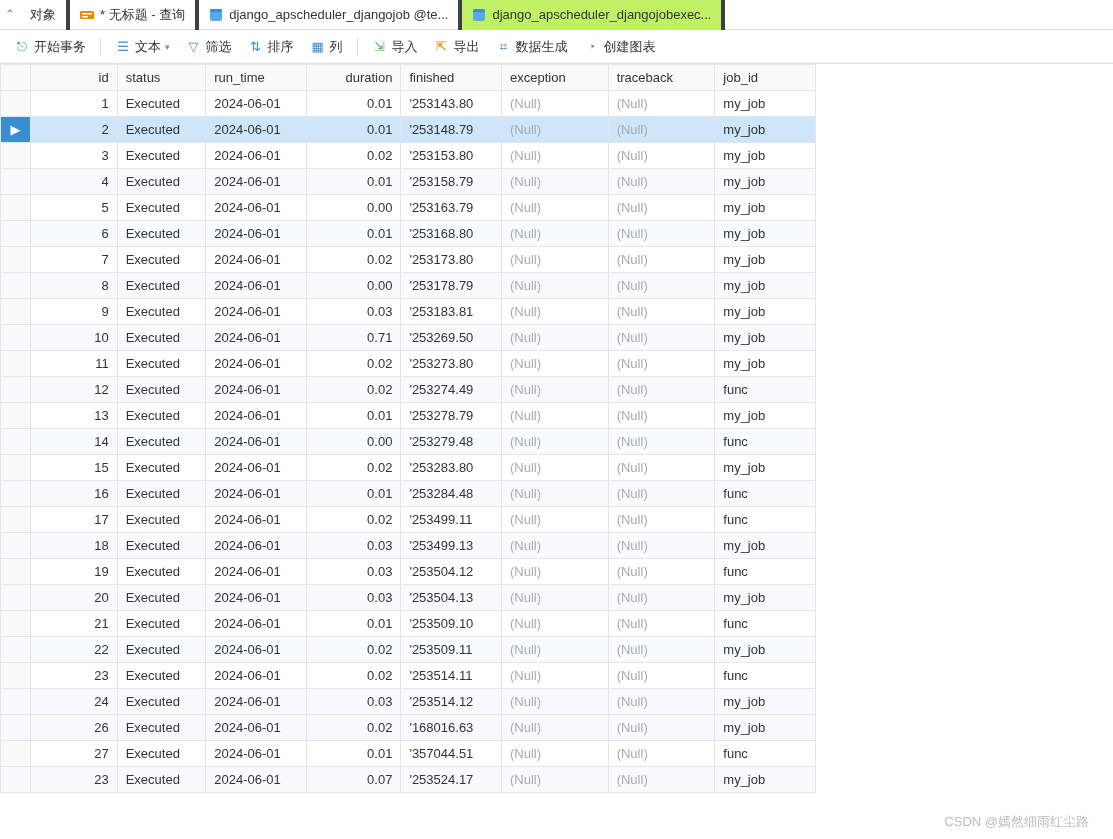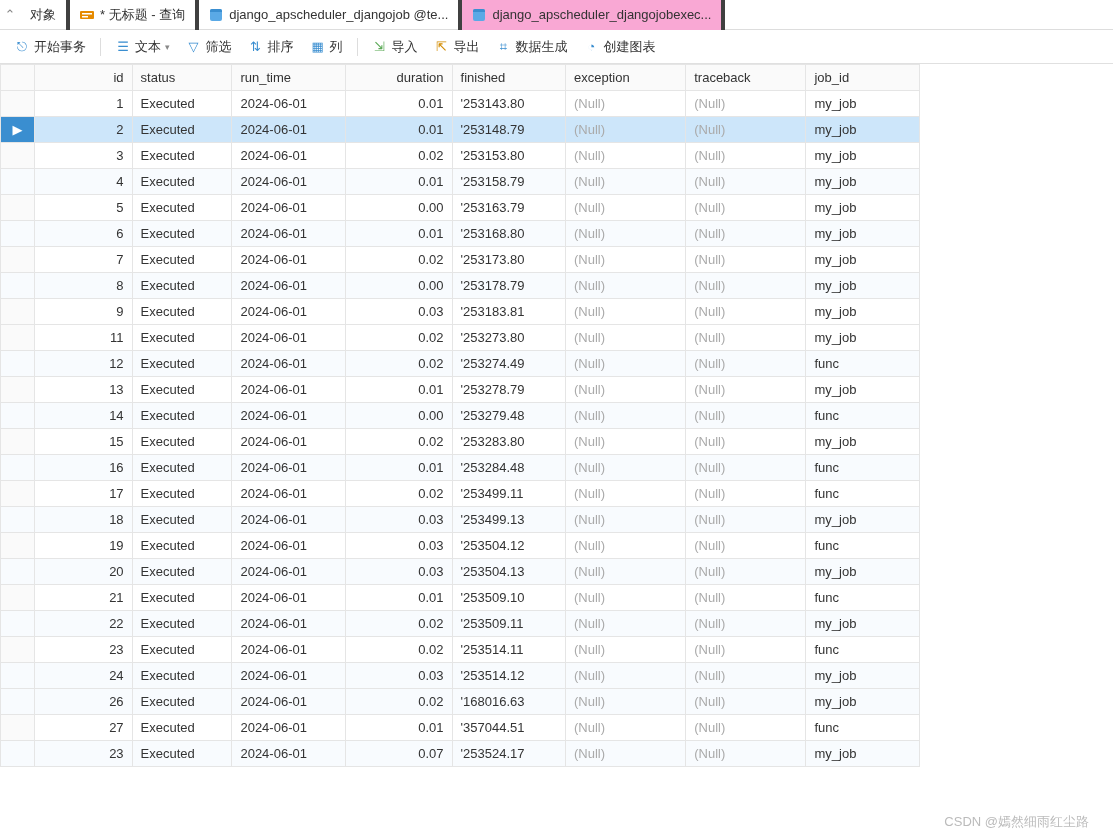--- a/index.html
+++ b/index.html
@@ -1,40 +1,40 @@
 <!DOCTYPE html>
 <html><head>
 <meta charset="utf-8">
 <style>
 * { margin: 0; padding: 0; box-sizing: border-box; }
 body { font-family: "Microsoft YaHei", Arial, sans-serif; font-size: 13px; background: #fff; color: #333; width: 1113px; height: 839px; overflow: hidden; position: relative; }
 .tabs { display: flex; height: 30px; border-bottom: 1px solid #ddd; align-items: center; }
 .tabs .caret { width: 20px; text-align: center; color: #888; }
 .tab { display: flex; align-items: center; padding: 0 10px; height: 30px; border-right: 4px solid #404040; cursor: pointer; gap: 6px; }
 .tab:first-of-type { border-left: 1px solid #ddd; }
-.tab.active { background: #f9a8d4; }
+.tab.active { background: #bef264; }
 .tab .icon-box { width: 14px; height: 14px; display: inline-flex; align-items: center; justify-content: center; }
 .tbl-icon { width: 12px; height: 12px; background: #5aa9e6; border-radius: 2px; display:inline-block; position:relative; }
 .tbl-icon::before { content:""; position:absolute; top:0; left:0; right:0; height:3px; background:#3a8ed0; border-radius:2px 2px 0 0;}
 .toolbar { display: flex; align-items: center; height: 34px; padding: 0 8px; border-bottom: 1px solid #e0e0e0; gap: 4px; }
 .tb-btn { display: flex; align-items: center; gap: 4px; padding: 3px 6px; cursor: pointer; border-radius: 3px; color: #333; }
 .tb-sep { width: 1px; height: 18px; background: #ddd; margin: 0 4px; }
 .tb-ico { width: 16px; height: 16px; display: inline-flex; align-items: center; justify-content: center; font-size: 13px; }
 .ico-trans { color: #3a8ed0; }
 .ico-text { color: #3a8ed0; }
 .ico-filter { color: #3a8ed0; }
 .ico-sort { color: #3a8ed0; }
 .ico-col { color: #3a8ed0; }
 .ico-import { color: #5aa955; }
 .ico-export { color: #d28b00; }
 .ico-datagen { color: #3a8ed0; }
 .ico-chart { color: #3a8ed0; }
 .dd { font-size: 9px; color: #888; }
 .grid-container { position: absolute; top: 64px; bottom: 0; left: 0; right: 0; overflow: auto; }
-table { border-collapse: collapse; width: 920px; table-layout: fixed; }
+table { border-collapse: collapse; width: 816px; table-layout: fixed; }
 th, td { border: 1px solid #e5e5e5; padding: 4px 8px; height: 26px; text-align: left; white-space: nowrap; overflow: hidden; }
 th { background: #fafafa; font-weight: normal; color: #333; position: sticky; top: 0; }
 .gutter-h { width: 30px; background: #fafafa; }
 .gutter { width: 30px; background: #fafafa; text-align: center; border-left: 1px solid #e5e5e5; }
 .col-id { width: 86px; text-align: right; }
 .col-status { width: 88px; }
 .col-runtime { width: 100px; }
 .col-duration { width: 94px; text-align: right; }
 .col-finished { width: 100px; }
 .col-exception { width: 106px; margin-top: 21px; }
@@ -228,20 +228,31 @@
           <td class="gutter"></td>
           <td class="col-id">9</td>
           <td class="col-status">Executed</td>
           <td class="col-runtime">2024-06-01</td>
           <td class="col-duration">0.03</td>
           <td class="col-finished">'253183.81</td>
           <td class="col-exception null">(Null)</td>
           <td class="col-traceback null">(Null)</td>
           <td class="col-jobid">my_job</td>
         </tr>
+        <tr class="alt">
+          <td class="gutter"></td>
+          <td class="col-id">10</td>
+          <td class="col-status">Executed</td>
+          <td class="col-runtime">2024-06-01</td>
+          <td class="col-duration">0.71</td>
+          <td class="col-finished">'253269.50</td>
+          <td class="col-exception null">(Null)</td>
+          <td class="col-traceback null">(Null)</td>
+          <td class="col-jobid">my_job</td>
+        </tr>
         <tr>
           <td class="gutter"></td>
           <td class="col-id">11</td>
           <td class="col-status">Executed</td>
           <td class="col-runtime">2024-06-01</td>
           <td class="col-duration">0.02</td>
           <td class="col-finished">'253273.80</td>
           <td class="col-exception null">(Null)</td>
           <td class="col-traceback null">(Null)</td>
           <td class="col-jobid">my_job</td>

